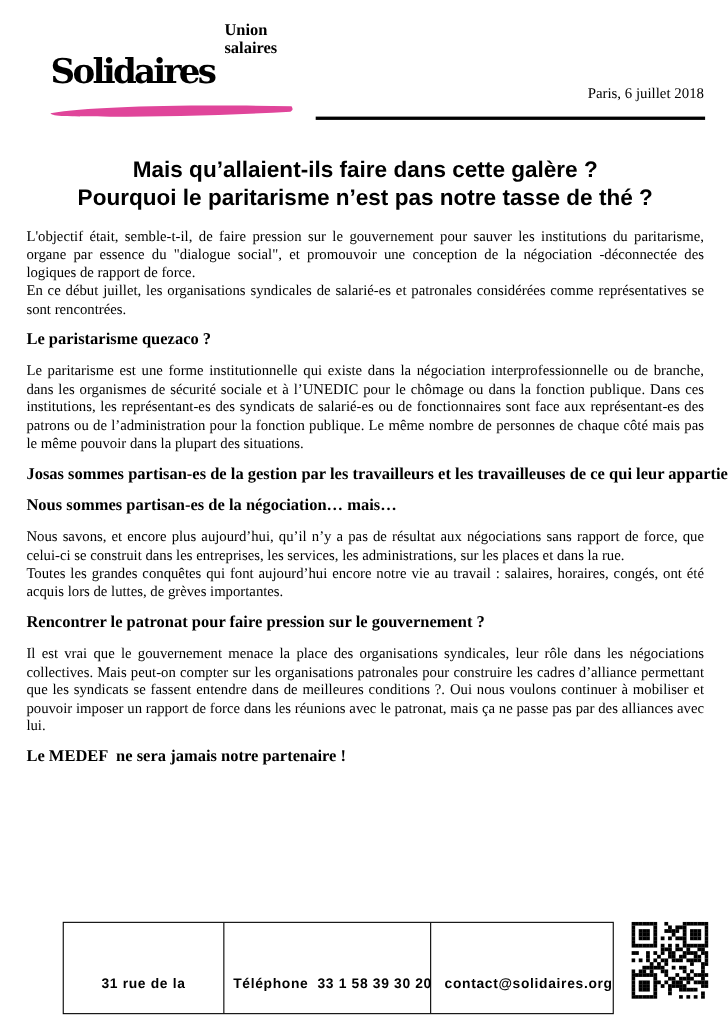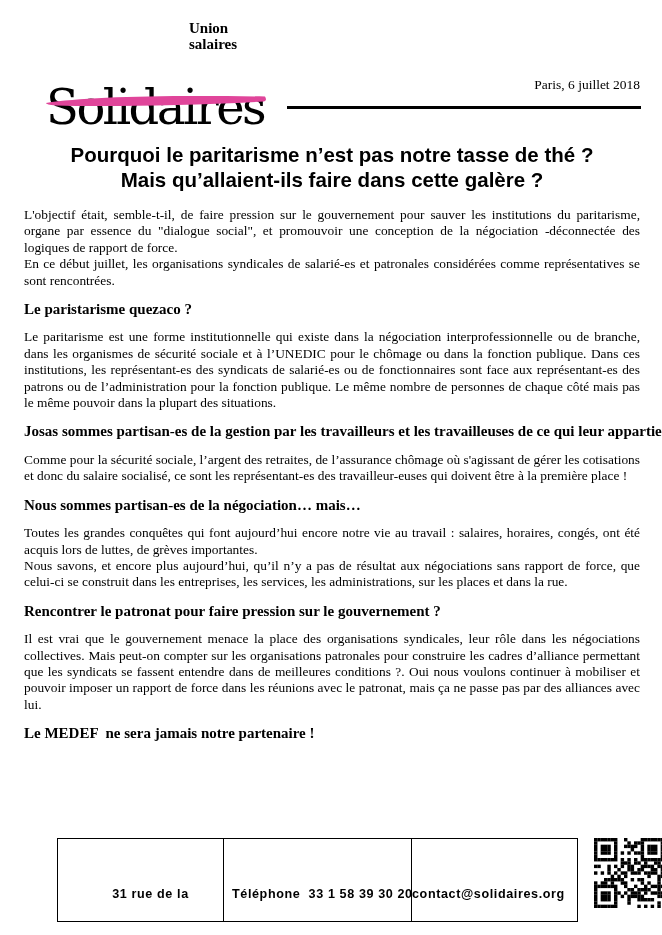--- a/index.html
+++ b/index.html
@@ -14,27 +14,26 @@
   .page {
     position: absolute; inset: 0;
     padding: 20px 22px 0 24px;
   }
 
   
   .header { position: relative; height: 120px; }
   .brand {
     position: absolute; left: 22px; top: 23px;
     font-family: "DejaVu Serif", serif;
-    font-weight: normal;
-    font-size: 48px; line-height: 45px;
+    font-weight: bold;
+    font-size: 31px; line-height: 45px;
     letter-spacing: -2.5px;
-    margin-top: 42px;
   }
   .union {
-    position: absolute; left: 165px; top: 0px;
+    position: absolute; left: 180px; top: 0px;
     font-family: "Liberation Serif", serif;
     font-weight: bold;
     font-size: 15px; line-height: 16px;
   }
   .stroke { position: absolute; left: 20px; top: 72px; width: 224px; height: 16px; }
   .dateline {
     position: absolute; right: 0; top: 57px;
     font-size: 13.5px;
     white-space: pre;
   }
@@ -68,27 +67,26 @@
     display: flex; align-items: flex-start;
   }
   .ftable {
     display: flex;
     border: 1.6px solid #000;
     height: 84px;
     font-family: "Liberation Sans", sans-serif;
     font-weight: bold;
     font-size: 12.6px; line-height: 17px;
     letter-spacing: 0.6px;
-    padding-left: 20px;
   }
   .fcell { padding-top: 13px; white-space: pre; }
   .fcell div { white-space: pre; }
   .fcell.c1 { width: 145px; text-align: center; }
   .fcell.c2 { width: 188px; border-left: 1.6px solid #000; padding-left: 8px; text-align: center; }
-  .fcell.c3 { width: 166px; border-left: 1.6px solid #000; text-align: left; }
+  .fcell.c3 { width: 166px; border-left: 1.6px solid #000; text-align: right; }
   .qr { margin-left: 16px; width: 70px; height: 70px; }
   .qr svg { display: block; width: 70px; height: 70px; }
   .qr rect { fill: #000; }
 </style>
 </head>
 <body>
 
 <div class="page">
 
   <div class="header">
@@ -100,37 +98,36 @@
     <div class="stroke">
       <svg viewBox="0 0 224 16" xmlns="http://www.w3.org/2000/svg">
         <path d="M2,11 C40,5 110,3 221,4.5 C222,6.5 223,8 220,9.5 C150,13.5 60,15 12,13.5 C5,13 2,12 2,11 Z" fill="#e0459a"></path>
       </svg>
     </div>
     <div class="dateline">Paris, 6 juillet 2018</div>
     <div class="header-rule"></div>
   </div>
 
   <div class="title">
+    <div>Mais qu’allaient-ils faire dans cette galère ?</div>
     <div>Pourquoi le paritarisme n’est pas notre tasse de thé ?</div>
-    <div>Mais qu’allaient-ils faire dans cette galère ?</div>
   </div>
 
   <div class="bodytext">
     <p>L'objectif était, semble-t-il, de faire pression sur le gouvernement pour sauver les institutions du paritarisme, organe par essence du "dialogue social", et promouvoir une conception de la négociation -déconnectée des logiques de rapport de force.</p>
     <p>En ce début juillet, les organisations syndicales de salarié-es et patronales  considérées comme  représentatives se sont rencontrées.</p>
 
     <div class="sec-h">Le paristarisme quezaco ?</div>
     <p>Le paritarisme est une forme institutionnelle qui existe dans la négociation interprofessionnelle ou de branche, dans les organismes de sécurité sociale et à l’UNEDIC pour le chômage ou dans la fonction publique. Dans ces institutions, les représentant-es des syndicats de salarié-es ou de fonctionnaires sont face aux représentant-es des patrons ou de l’administration pour la fonction publique. Le même nombre de personnes de chaque côté mais pas le même pouvoir dans la plupart des situations.</p>
 
     <div class="sec-h">Josas sommes partisan-es de la gestion par les travailleurs et les travailleuses de ce qui leur appartient</div>
-    <p>Comme pour la sécurité sociale, l’argent des retraites, de l’assurance chômage où s'agissant de gérer les cotisations et donc du salaire socialisé, ce sont les représentant-es des travailleur-euses qui doivent être à la première place !</p>
 
     <div class="sec-h">Nous sommes partisan-es de la négociation… mais…</div>
+    <p>Nous savons, et encore plus aujourd’hui, qu’il n’y a pas de résultat aux négociations sans rapport de force, que celui-ci se construit dans les entreprises, les services, les administrations, sur les places et dans la rue.</p>
     <p>Toutes les grandes conquêtes qui font aujourd’hui encore notre vie au travail : salaires, horaires, congés, ont été acquis lors de luttes, de grèves importantes.</p>
-    <p>Nous savons, et encore plus aujourd’hui, qu’il n’y a pas de résultat aux négociations sans rapport de force, que celui-ci se construit dans les entreprises, les services, les administrations, sur les places et dans la rue.</p>
 
     <div class="sec-h">Rencontrer le patronat pour faire pression sur le gouvernement ?</div>
     <p>Il est vrai que le gouvernement menace la place des organisations syndicales, leur rôle dans les négociations collectives. Mais peut-on compter sur les organisations patronales pour construire les cadres d’alliance permettant que les syndicats se fassent entendre dans de meilleures conditions ?. Oui nous voulons continuer à mobiliser et pouvoir imposer un rapport de force dans les réunions avec le patronat, mais ça ne passe pas par des alliances avec lui.</p>
 
     <div class="sec-h">Le MEDEF  ne sera jamais notre partenaire !</div>
   </div>
 
 </div>
 
 <div class="footer">

